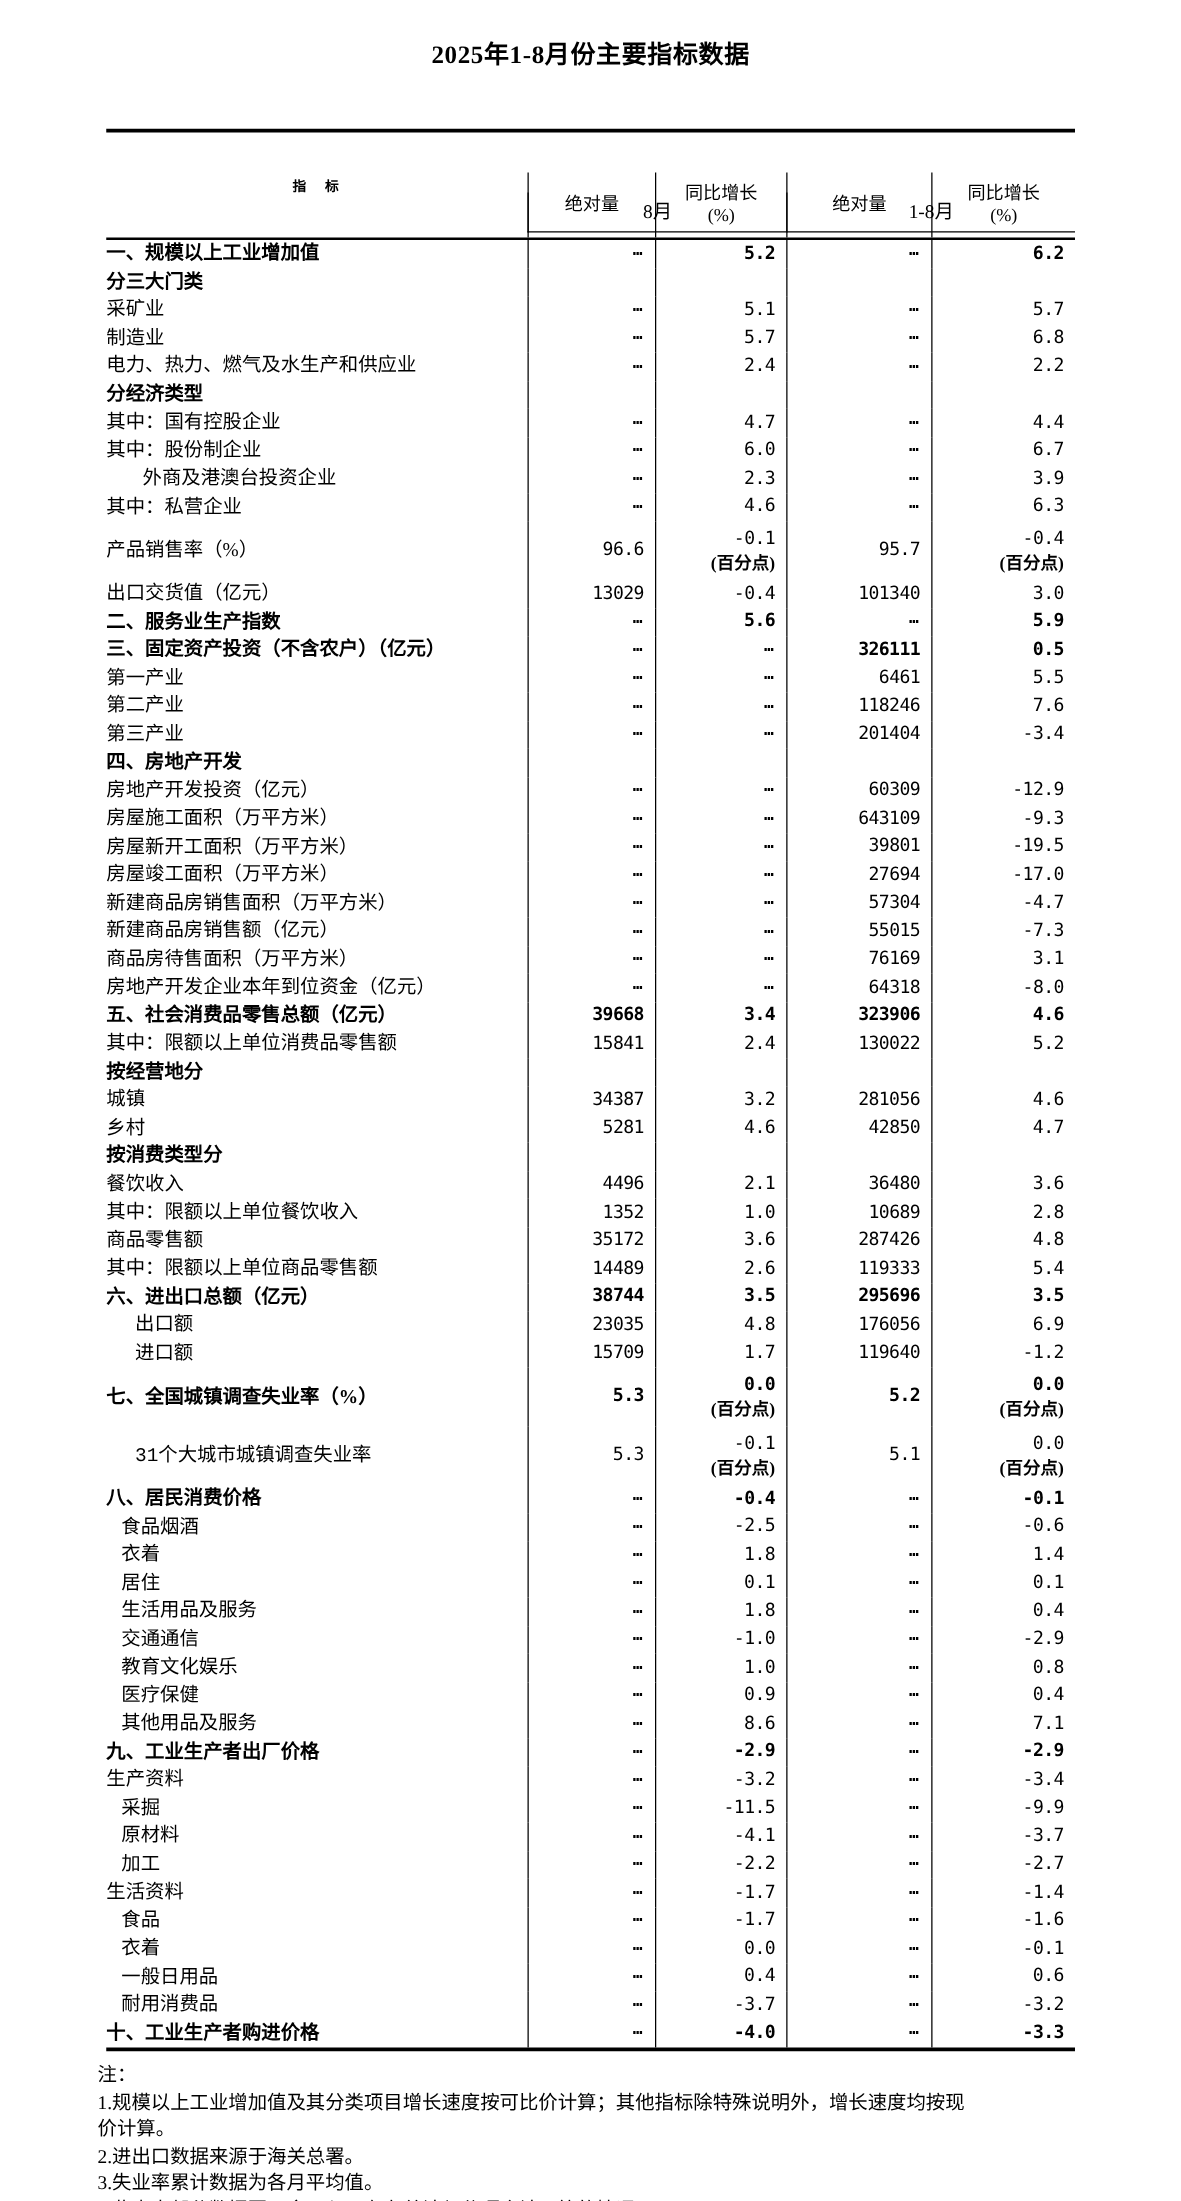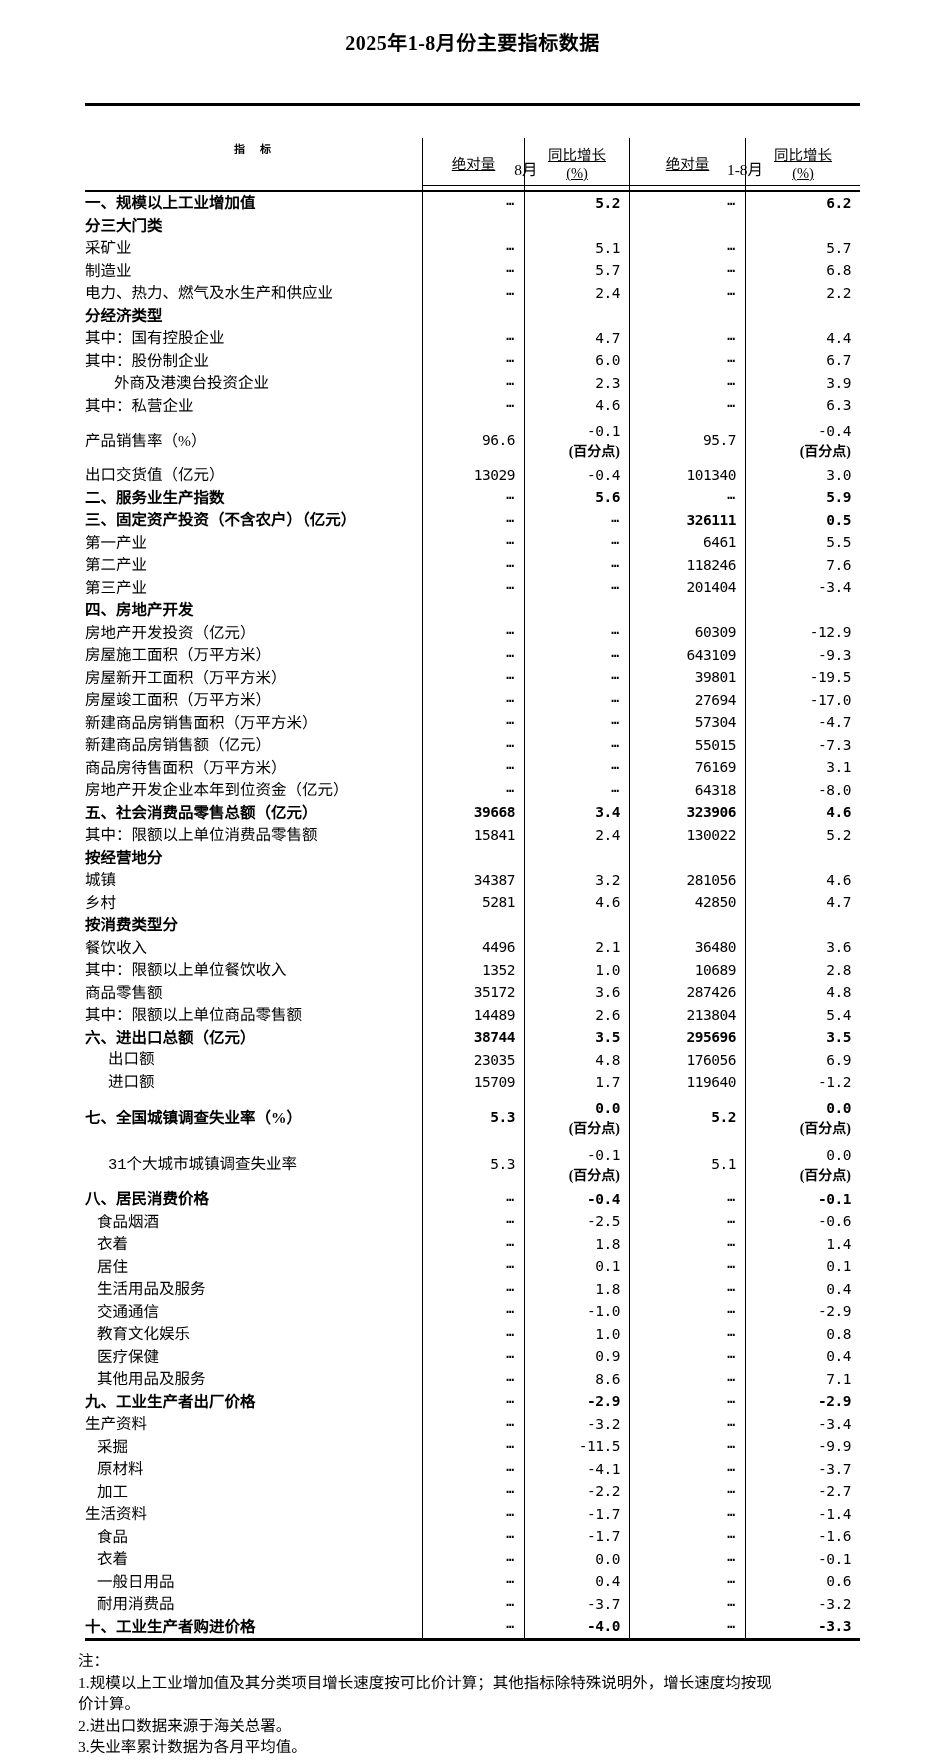--- a/index.html
+++ b/index.html
@@ -49,21 +49,20 @@
     border-bottom:1.5px solid #000;
     text-align:center;
     line-height:31px;
     font-size:15.5px;
     box-sizing:border-box;
     margin-top:48px;
   }
   .sub-row{
     display:grid;
     grid-template-columns:102px 105px 116px 115px;
-    text-decoration:underline;
   }
   .sub{
     border-left:1.5px solid #000;
     height:52px;
     display:flex;flex-direction:column;justify-content:center;
     text-align:center;
     font-size:14.5px;
     line-height:18px;
     box-sizing:border-box;
   }
@@ -647,21 +646,21 @@
         </div>
         <div class="row">
           <div class="cell cell-label ind0">其中：限额以上单位商品零售额</div>
           <div class="cell cell-val">
             <span class="num">14489</span>
           </div>
           <div class="cell cell-val">
             <span class="num">2.6</span>
           </div>
           <div class="cell cell-val">
-            <span class="num">213804</span>
+            <span class="num">119333</span>
           </div>
           <div class="cell cell-val">
             <span class="num">5.4</span>
           </div>
         </div>
         <div class="row bold">
           <div class="cell cell-label ind0">六、进出口总额（亿元）</div>
           <div class="cell cell-val">
             <span class="num">38744</span>
           </div>

